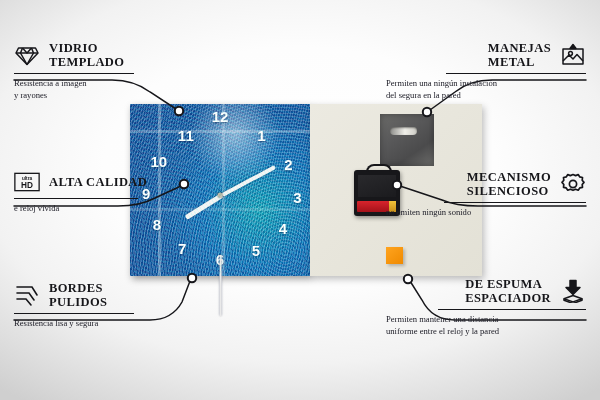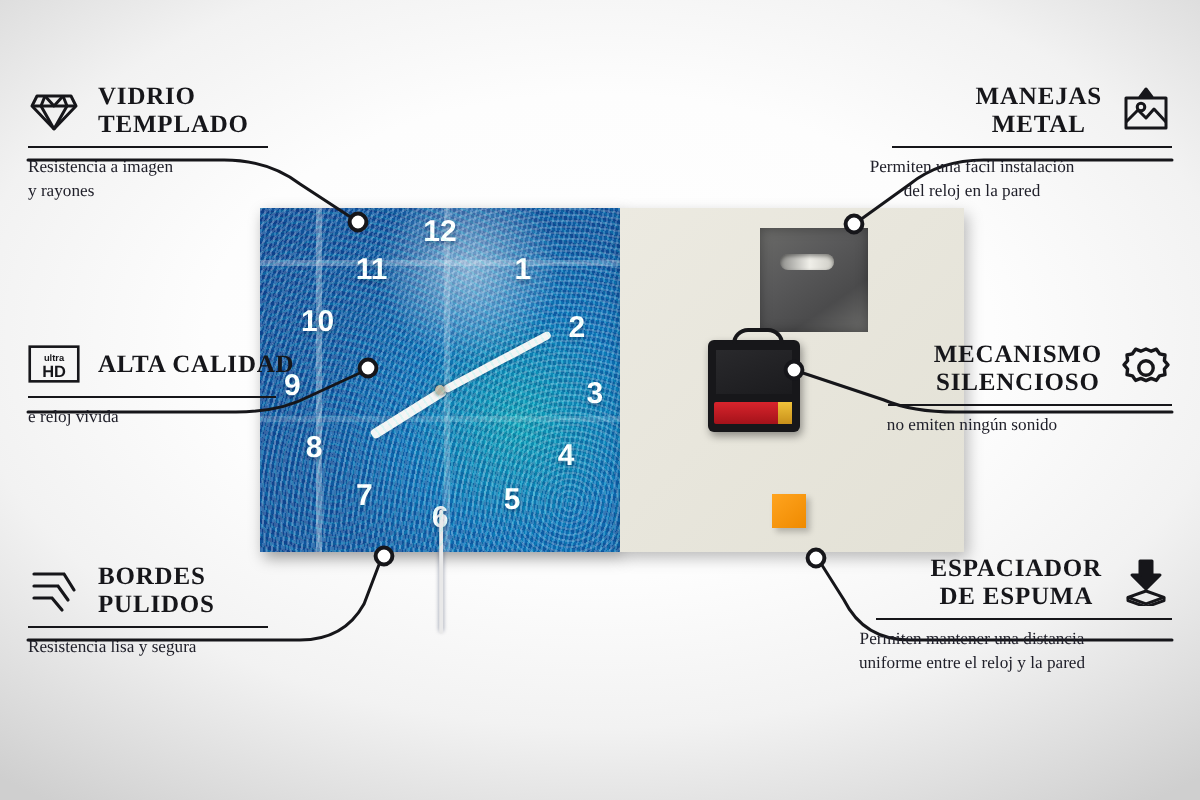--- a/index.html
+++ b/index.html
@@ -77,21 +77,21 @@
     background:linear-gradient(180deg,#f0c23a,#c8901a);}
   .foam{
     position:absolute;left:76px;top:143px;width:17px;height:17px;
     background:linear-gradient(140deg,#ffa41f,#ef8a00);
     box-shadow:2px 2px 3px rgba(0,0,0,.22);
   }
 
   
   .callout{position:absolute;width:200px;}
   .callout.left{text-align:left;}
-  .callout.right{text-align:center;}
+  .callout.right{text-align:left;}
   .co-head{display:flex;align-items:center;gap:9px;}
   .callout.right .co-head{flex-direction:row-reverse;}
   .co-title{
     font-family:"Liberation Serif",serif;font-weight:700;
     font-size:12.5px;line-height:1.12;color:#16161a;letter-spacing:.4px;
     text-transform:uppercase;
   }
   .co-icon{width:26px;height:24px;flex:0 0 26px;display:block;}
   .co-rule{height:1.4px;background:#16161a;margin:4px 0 4px;}
   .co-desc{
@@ -231,22 +231,22 @@
           <circle cx="10.5" cy="10.5" r="1.9"></circle>
         </g>
       </svg>
       <div>
         <div class="co-title">MANEJAS</div>
         <div class="co-title">METAL</div>
       </div>
     </div>
     <div class="co-rule"></div>
     <div class="co-desc">
-      <div>Permiten una fácil instalación</div>
-      <div>del reloj en la pared</div>
+      <div>Permiten una ningún instalación</div>
+      <div>del segura en la pared</div>
     </div>
   </div>
 
   <div class="callout right" id="c5" style="left:386px;top:170px;">
     <div class="co-head">
       <svg class="co-icon" viewBox="0 0 26 24">
         <g fill="none" stroke="#16161a" stroke-width="1.7" stroke-linejoin="round">
           <path d="M13,2.5 l2.6,1.1 2.6,-1.0 1.6,2.3 2.7,0.6 -0.3,2.8 1.8,2.1 -1.8,2.1 0.3,2.8 -2.7,0.6 -1.6,2.3 -2.6,-1.0 -2.6,1.1 -2.6,-1.1 -2.6,1.0 -1.6,-2.3 -2.7,-0.6 0.3,-2.8 -1.8,-2.1 1.8,-2.1 -0.3,-2.8 2.7,-0.6 1.6,-2.3 2.6,1.0 Z"></path>
           <circle cx="13" cy="12" r="3.6"></circle>
         </g>
@@ -265,22 +265,22 @@
   <div class="callout right" id="c6" style="left:386px;top:277px;">
     <div class="co-head">
       <svg class="co-icon" viewBox="0 0 26 24">
         <g fill="none" stroke="#16161a" stroke-width="1.5" stroke-linejoin="round">
           <path d="M10,1.5 h6 v7 h4 l-7,7 -7,-7 h4 Z" fill="#16161a"></path>
           <path d="M13,16.5 l9,3.2 -9,3.2 -9,-3.2 Z"></path>
           <path d="M4,19.7 v1.6 l9,3.2 9,-3.2 v-1.6"></path>
         </g>
       </svg>
       <div>
+        <div class="co-title">DE ESPUMA</div>
         <div class="co-title">ESPACIADOR</div>
-        <div class="co-title">DE ESPUMA</div>
       </div>
     </div>
     <div class="co-rule"></div>
     <div class="co-desc">
       <div>Permiten mantener una distancia</div>
       <div>uniforme entre el reloj y la pared</div>
     </div>
   </div>
 
 </div>

